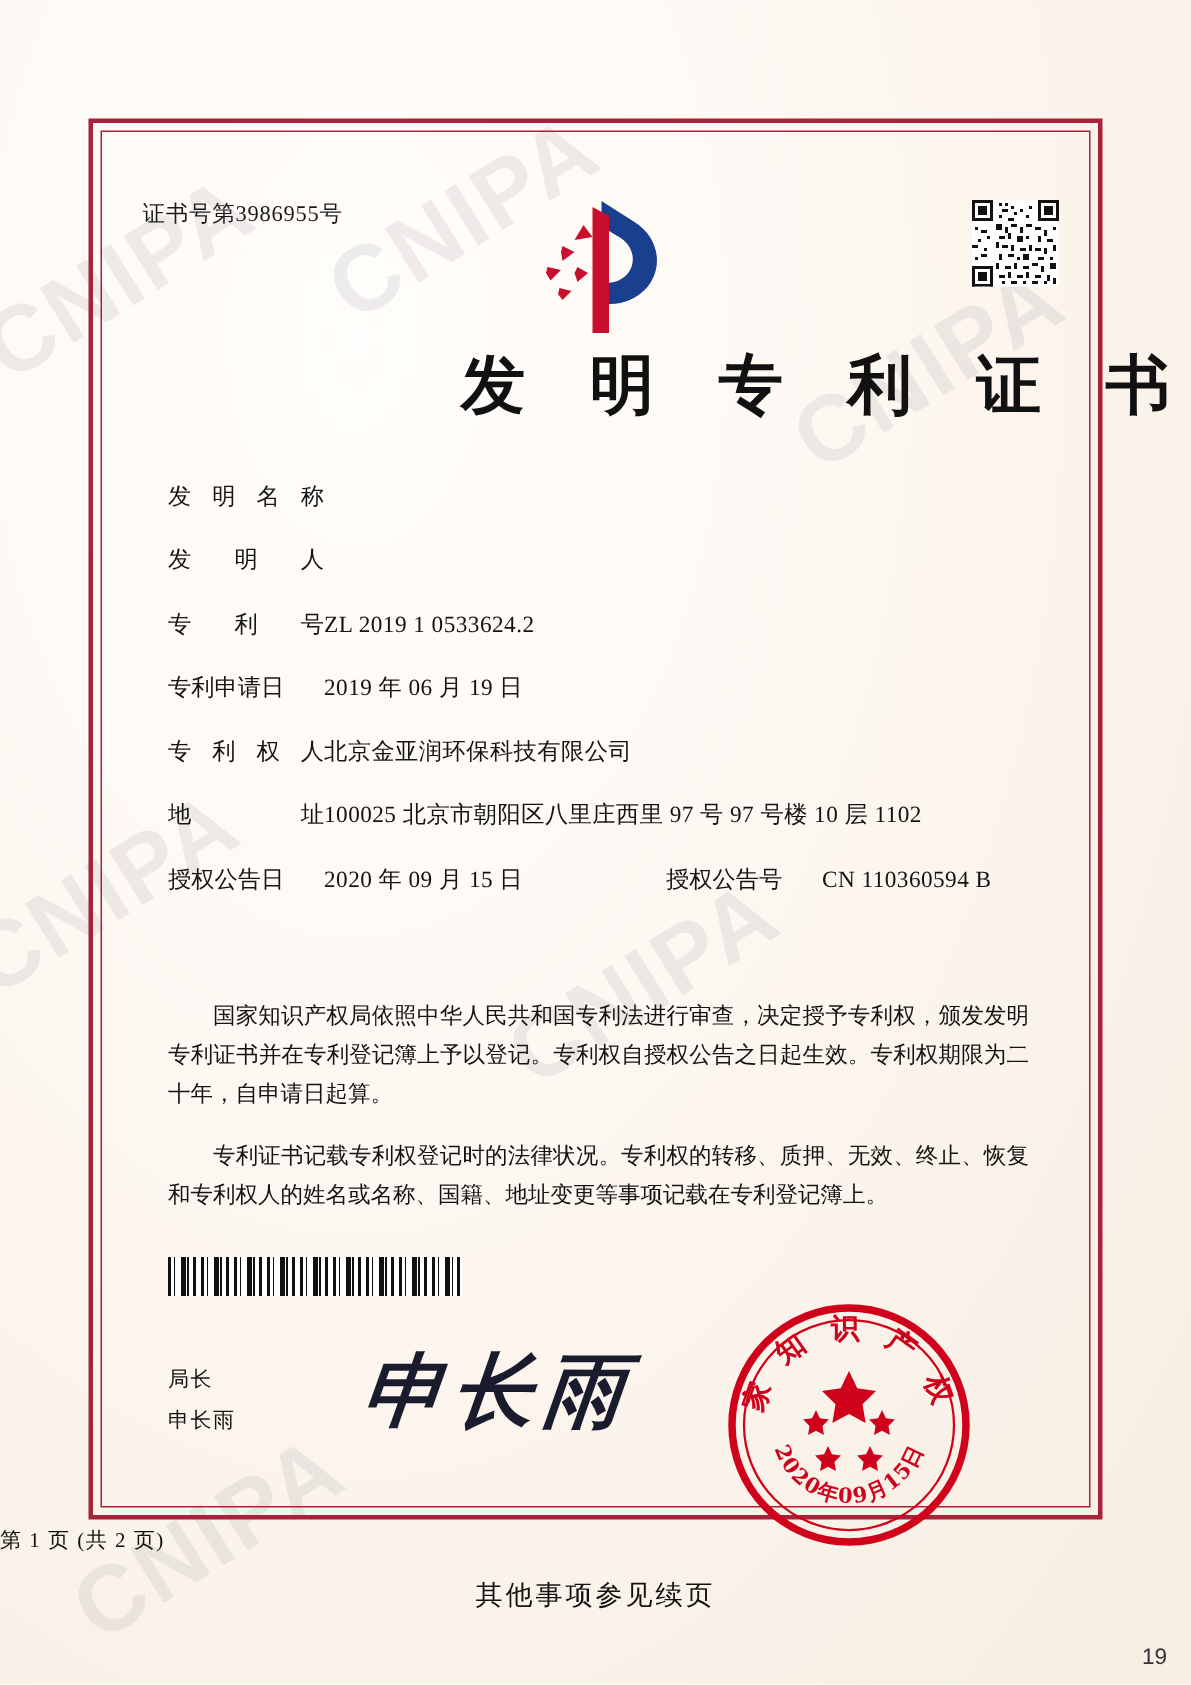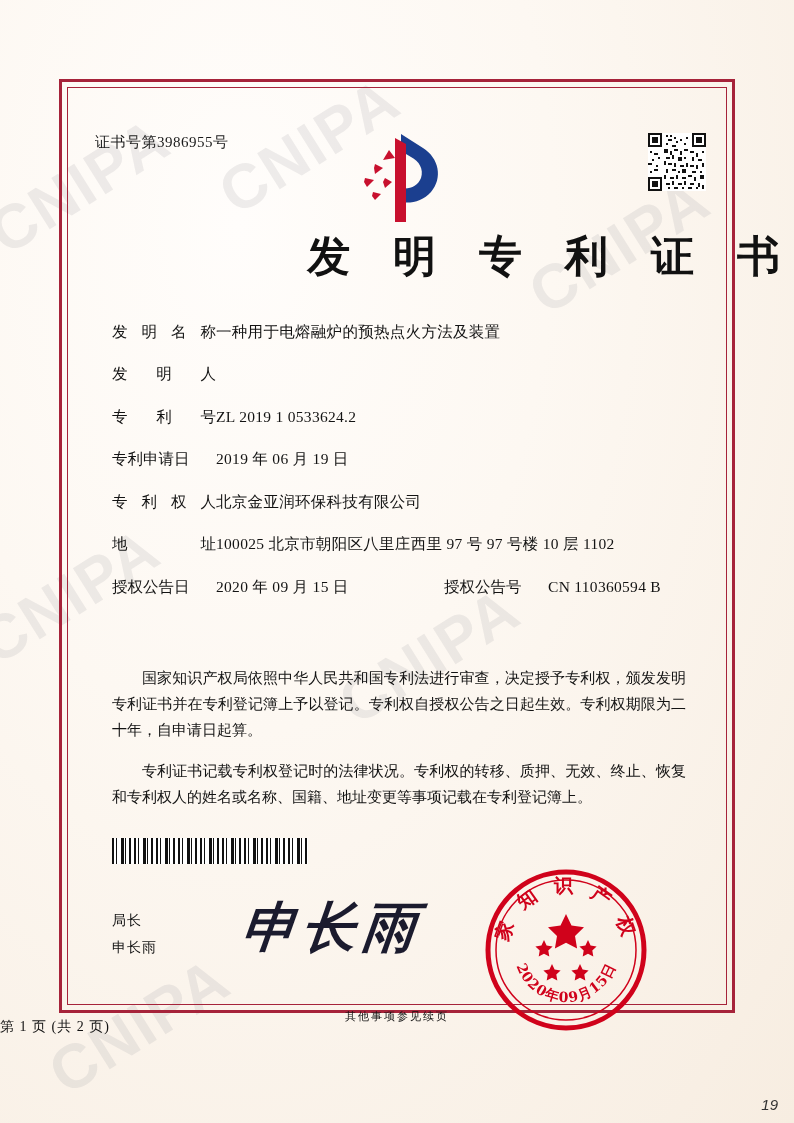--- a/index.html
+++ b/index.html
@@ -107,26 +107,26 @@
   }
   .seal{
     position:absolute;left:482px;top:866px;
     width:168px;height:168px;
   }
   .page-no{
     position:absolute;left:0;right:0;top:1018px;
     text-align:left;font-size:14px;color:#111;letter-spacing:1px;
   }
   .footnote{
-    position:absolute;left:0;right:0;top:1009px;
-    text-align:center;font-size:11px;color:#111;letter-spacing:2px;
+    position:absolute;left:0;right:0;top:1051px;
+    text-align:center;font-size:18px;color:#111;letter-spacing:2px;
   }
   .corner-num{
     position:absolute;right:16px;bottom:10px;
-    font-size:15px;color:#333;font-family:"Liberation Sans",sans-serif;font-style:italic;
+    font-size:15px;color:#333;font-family:"Liberation Sans",sans-serif;
   }
 </style>
 </head>
 <body>
 
 <div class="page">
 
   <div class="wm" style="left:-20px;top:150px;">CNIPA</div>
   <div class="wm" style="left:210px;top:110px;">CNIPA</div>
   <div class="wm" style="left:520px;top:210px;">CNIPA</div>
@@ -244,21 +244,20 @@
 
   <div class="fields">
 
     <div class="row">
       <div class="lab">
         <span>发</span>
         <span>明</span>
         <span>名</span>
         <span>称</span>
       </div>
-      <div class="val">一种用于电熔融炉的预热点火方法及装置</div>
     </div>
 
     <div class="row">
       <div class="lab">
         <span>发</span>
         <span>明</span>
         <span>人</span>
       </div>
     </div>
 

